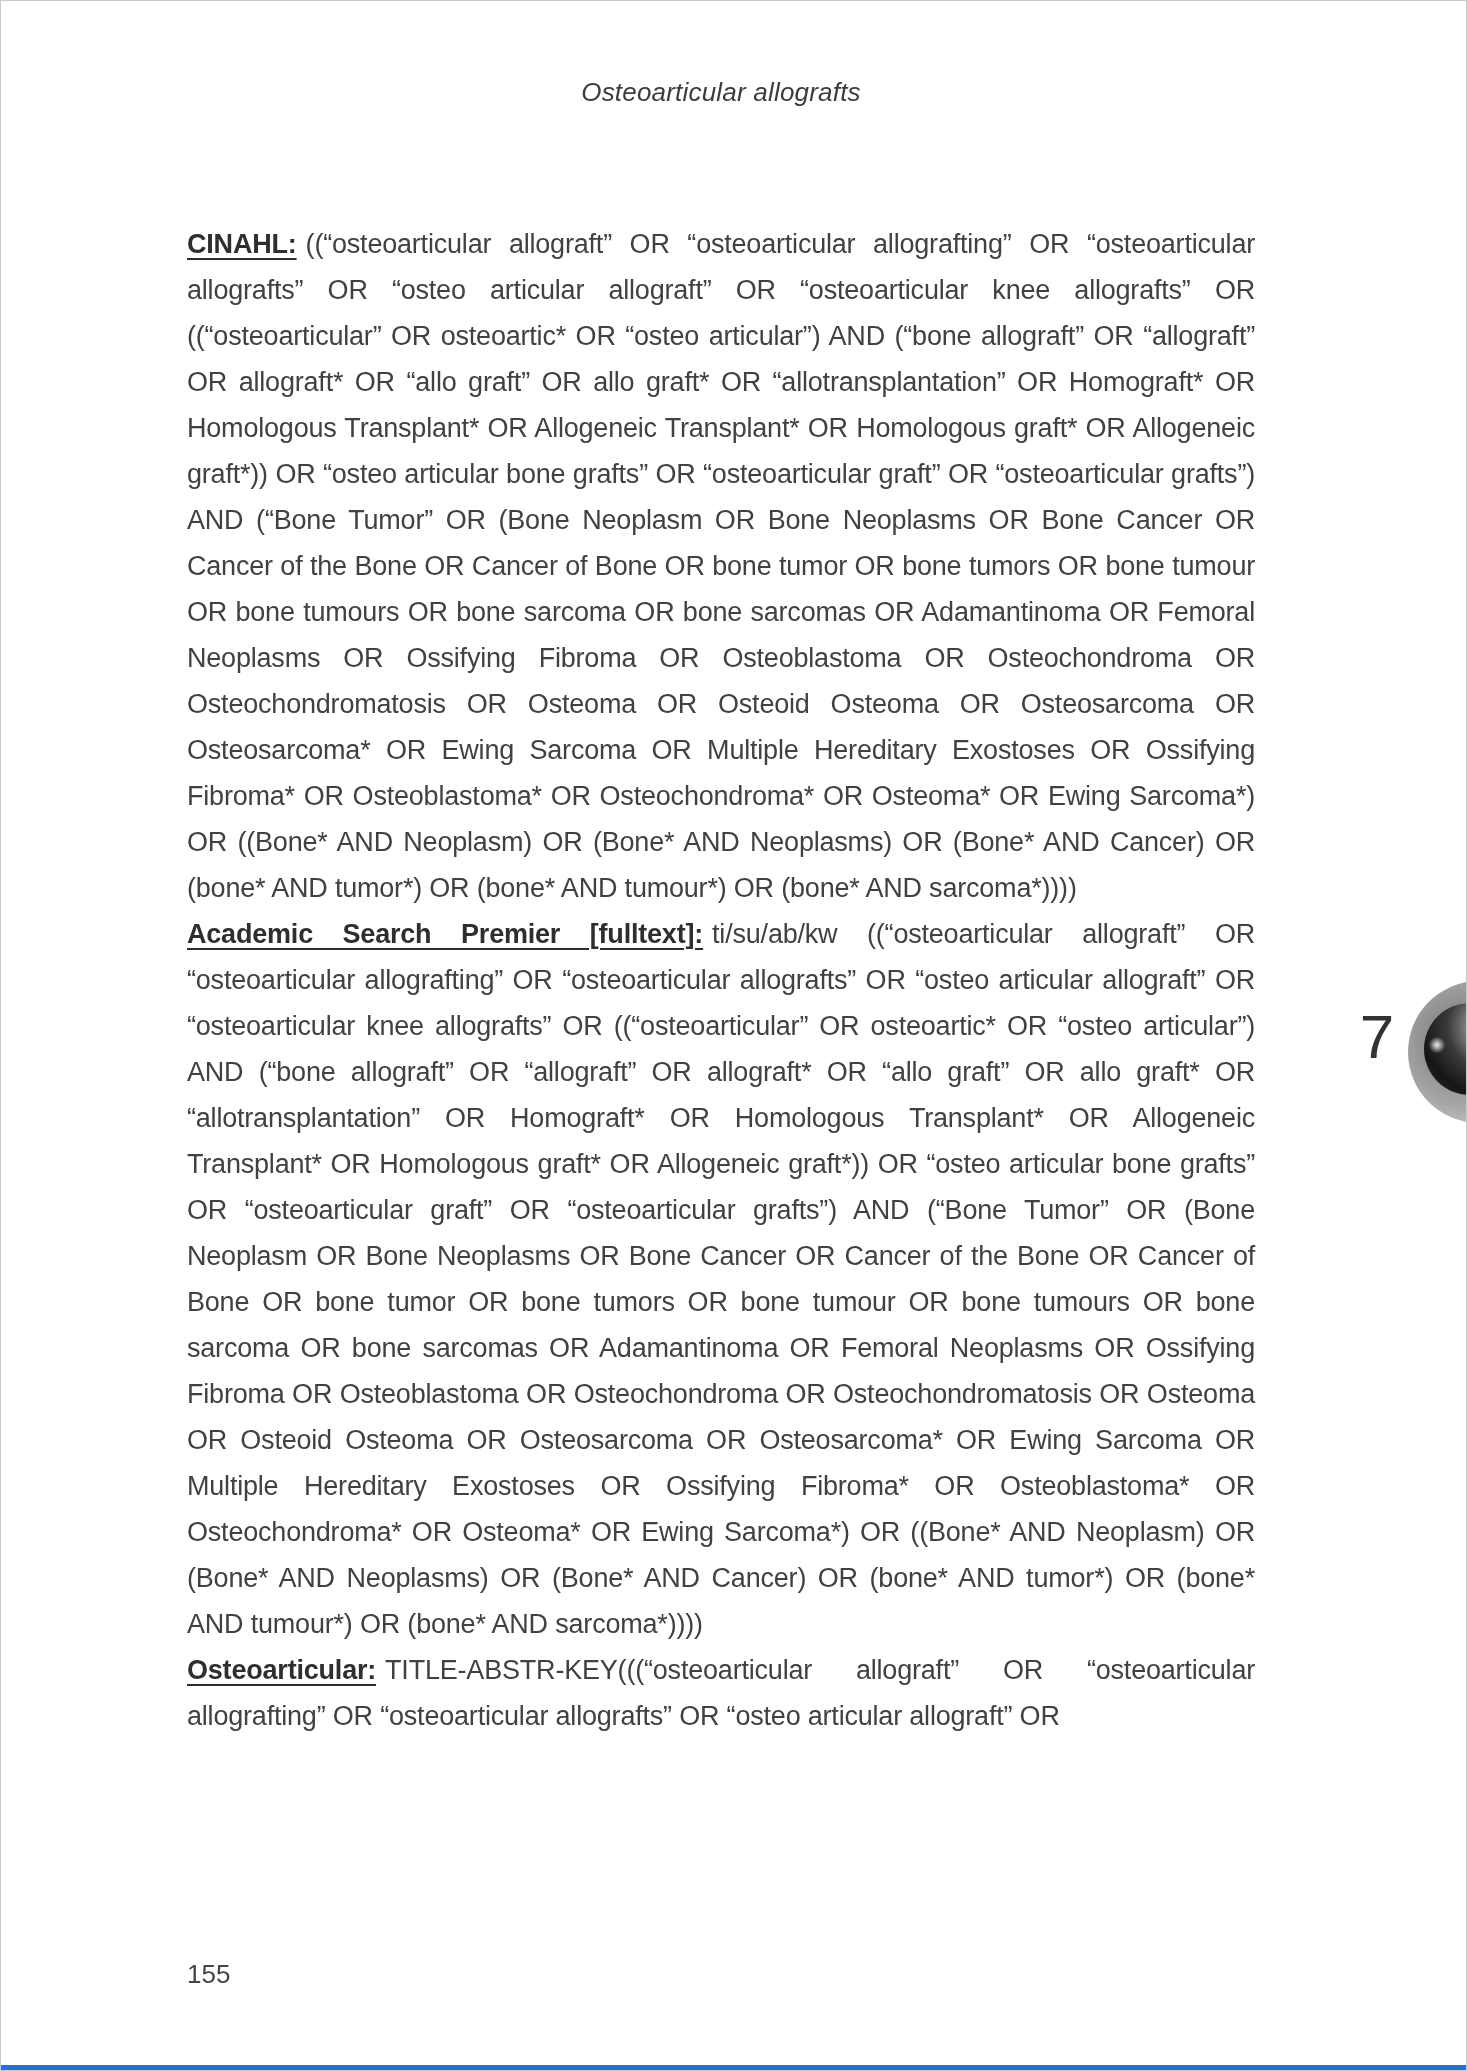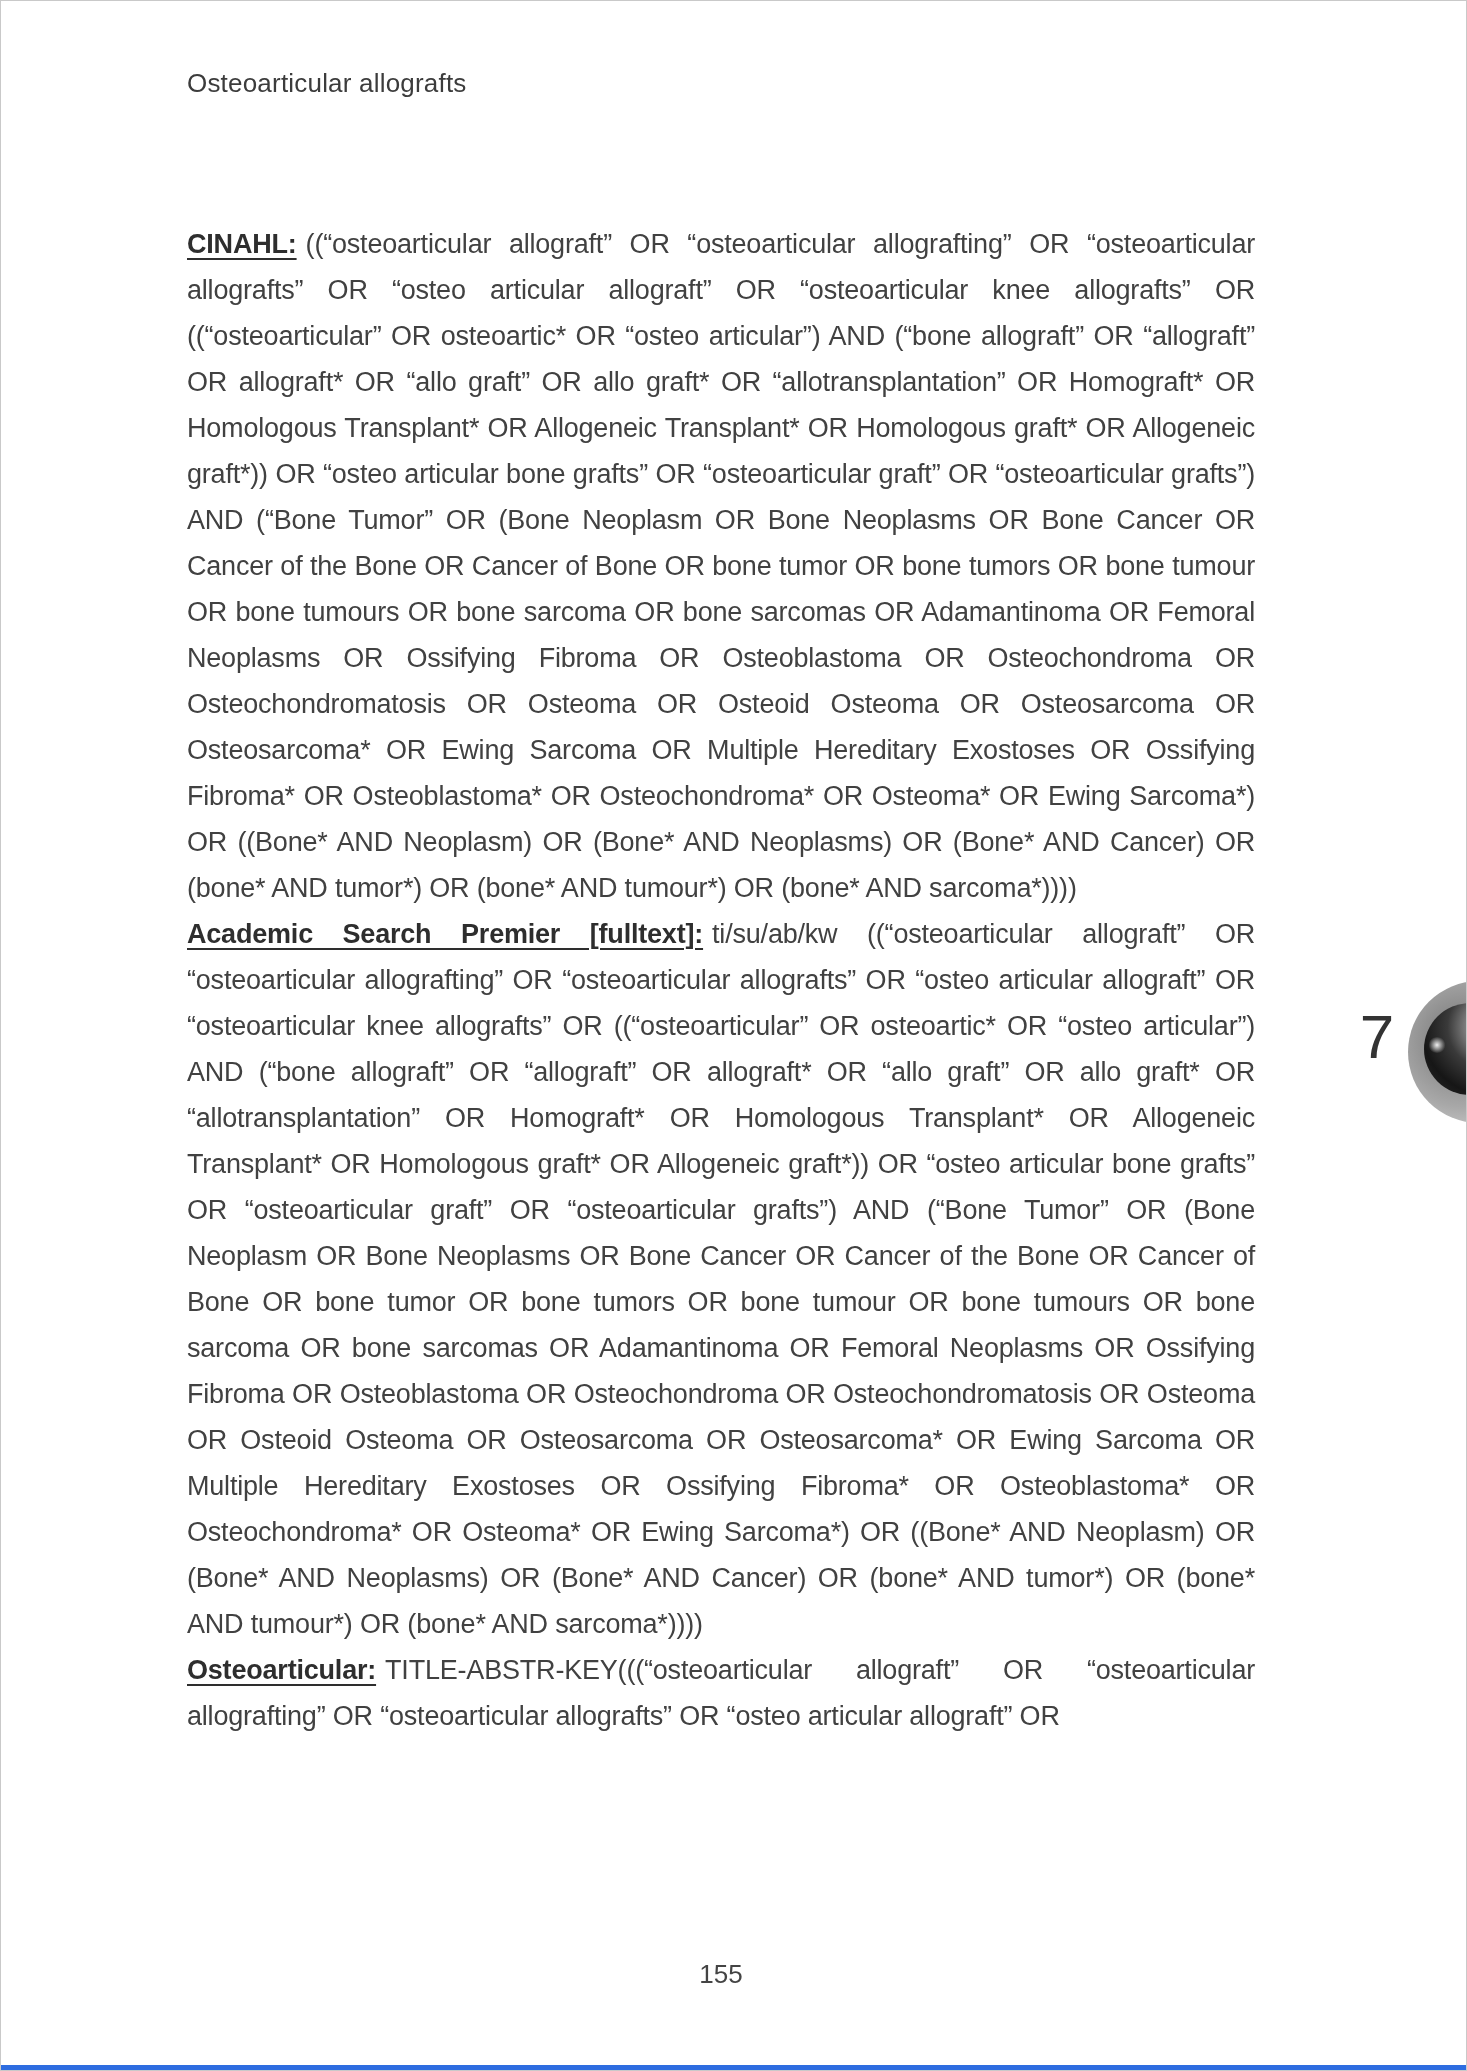--- a/index.html
+++ b/index.html
@@ -8,25 +8,26 @@
   .page {
     position: absolute; inset: 0;
     background: #ffffff;
     box-sizing: border-box;
     border: 1px solid #c9c9c9;
     overflow: hidden;
   }
 
   .running-header {
     position: absolute;
-    left: 186px; top: 67px; width: 1068px;
-    text-align: left;
+    left: 186px; top: 76px; width: 1068px;
+    text-align: center;
     font-size: 26px;
     color: #3c3c3c;
     letter-spacing: 0.2px;
+    font-style: italic;
   }
 
   .text-block {
     position: absolute;
     left: 186px; top: 220px; width: 1068px;
     font-size: 27px;
     line-height: 46px;
     color: #414141;
     letter-spacing: -0.2px;
     text-align: justify;
@@ -68,21 +69,21 @@
   }
   .ball-glint {
     position: absolute; left: 4px; top: 34px;
     width: 18px; height: 16px; border-radius: 50%;
     background: radial-gradient(circle, #f0f0f0 0%, rgba(240,240,240,0) 70%);
   }
 
   .page-number {
     position: absolute;
     left: 186px; top: 1958px; width: 1068px;
-    text-align: center;
+    text-align: left;
     font-size: 26px;
     color: #444444;
   }
 
   .bottom-bar {
     position: absolute;
     left: 0; right: 0; bottom: 0; height: 5px;
     background: #2d6ce0;
   }
 </style>

